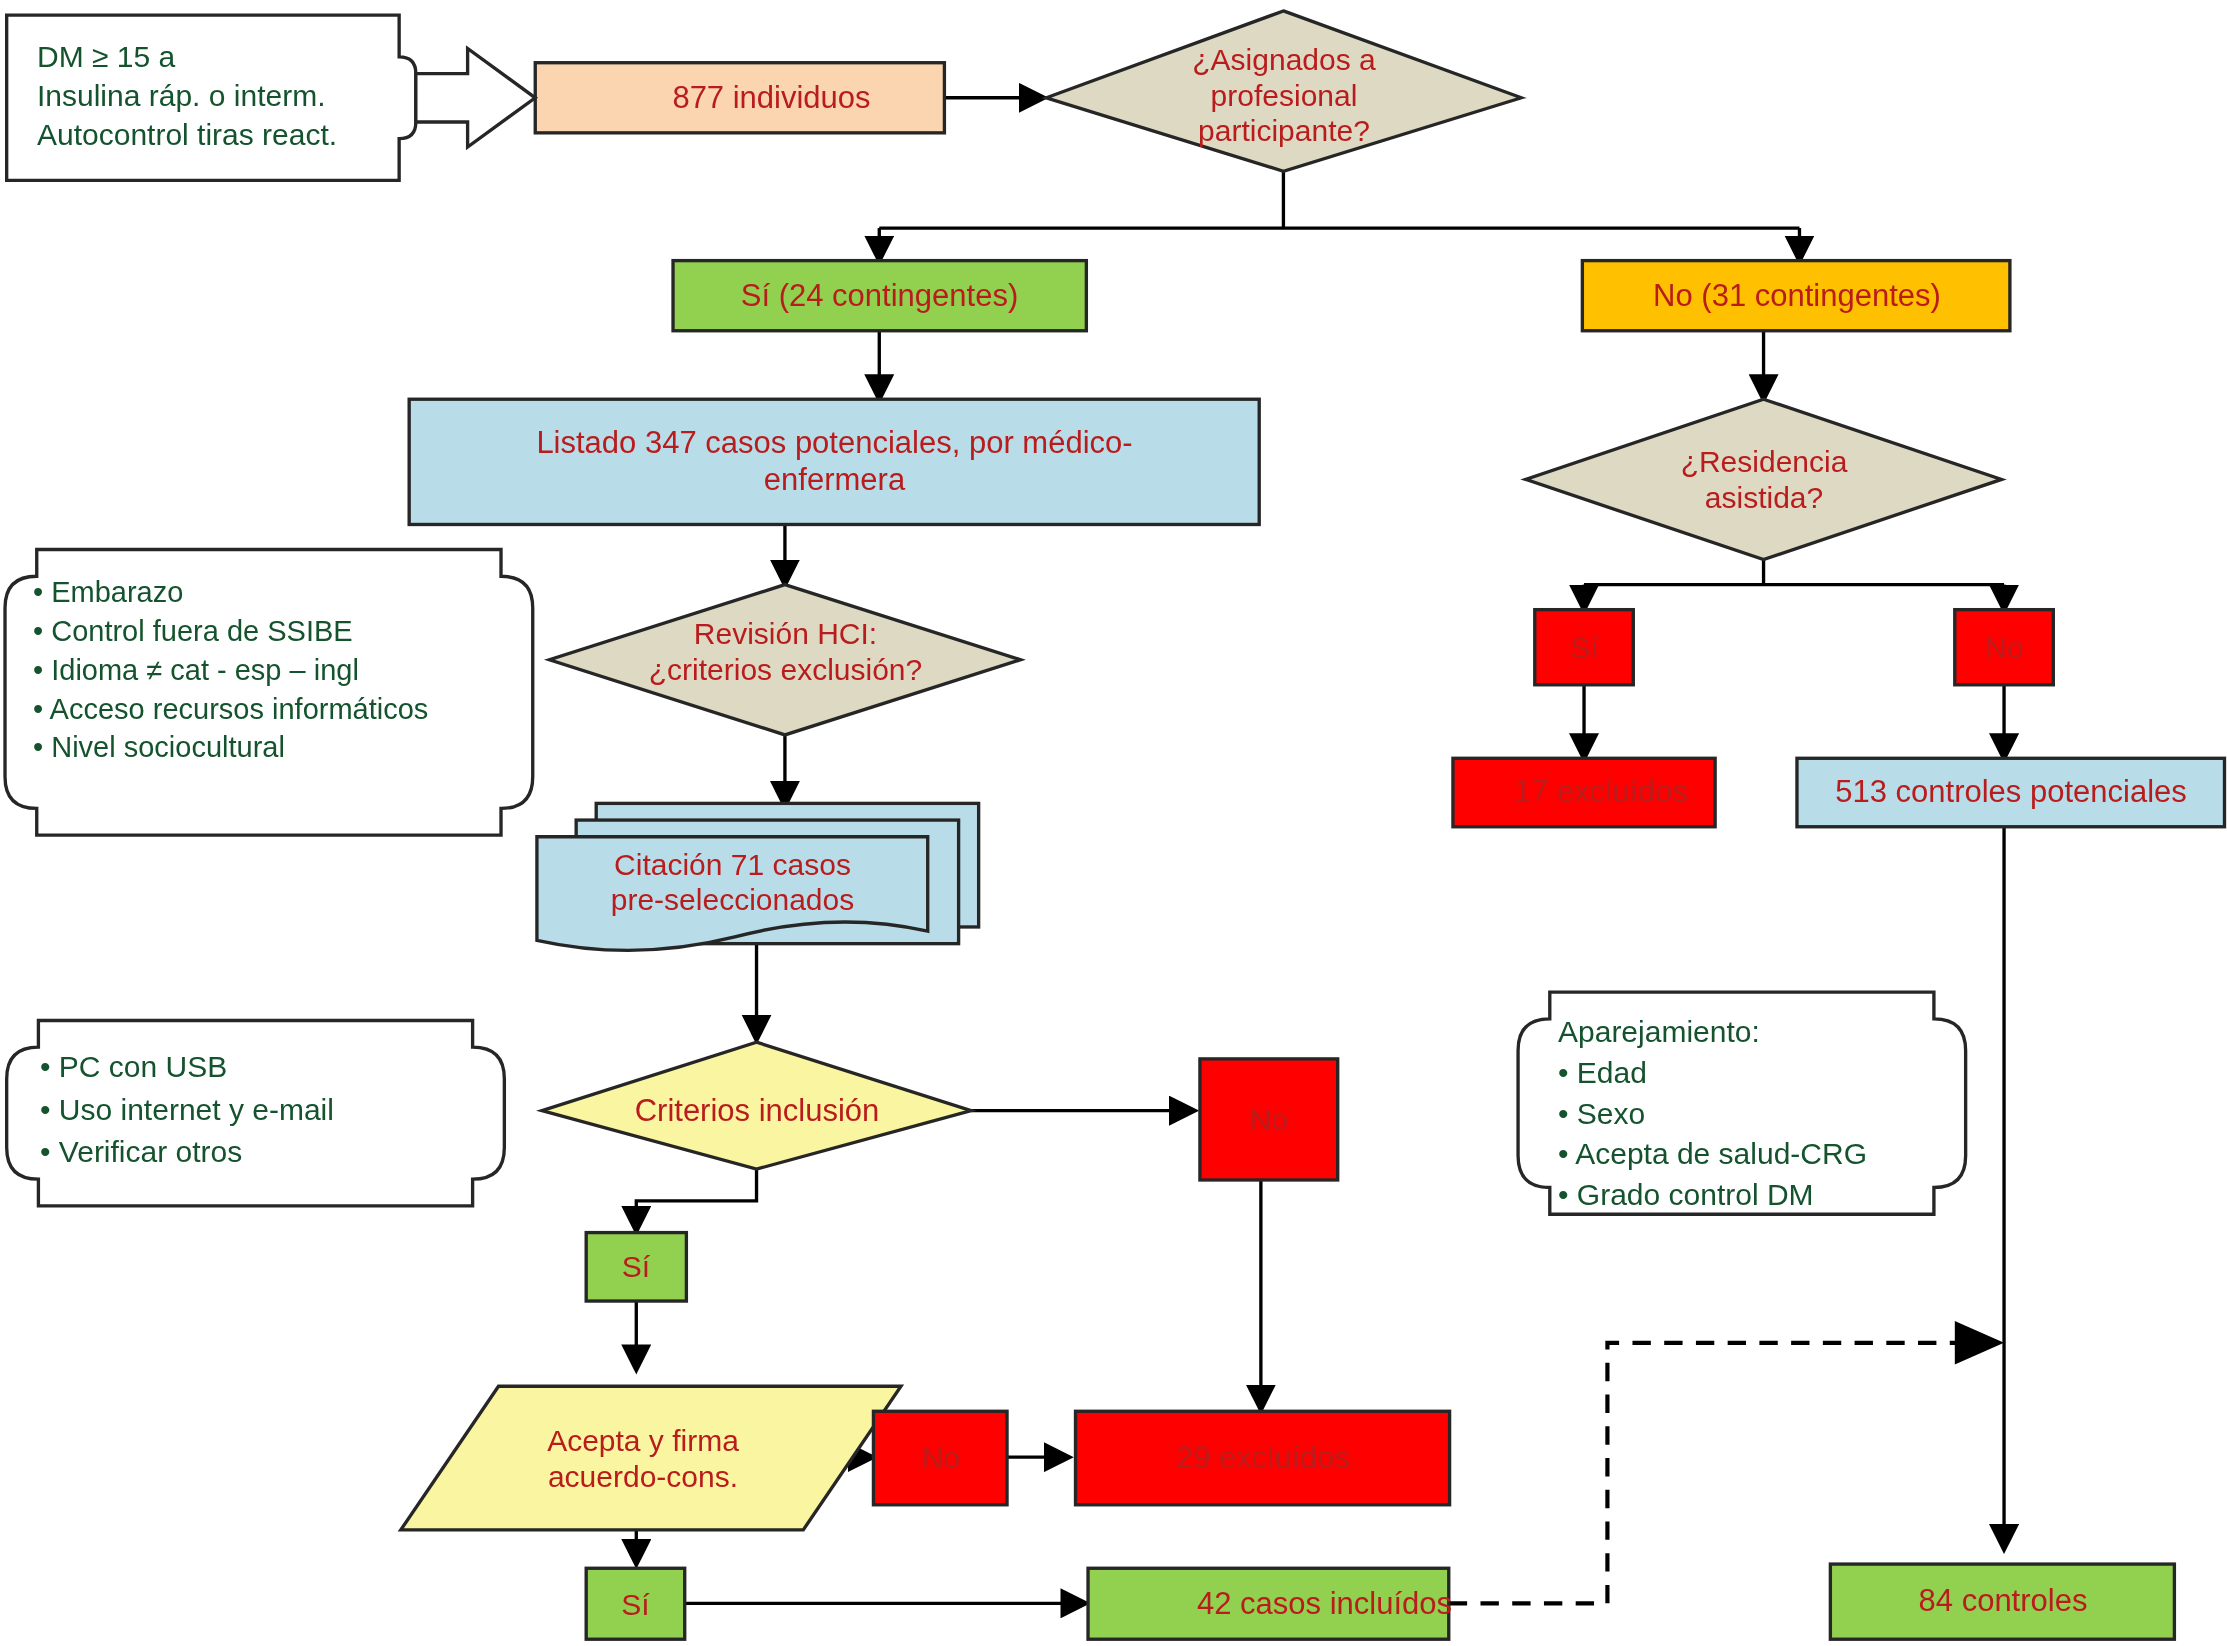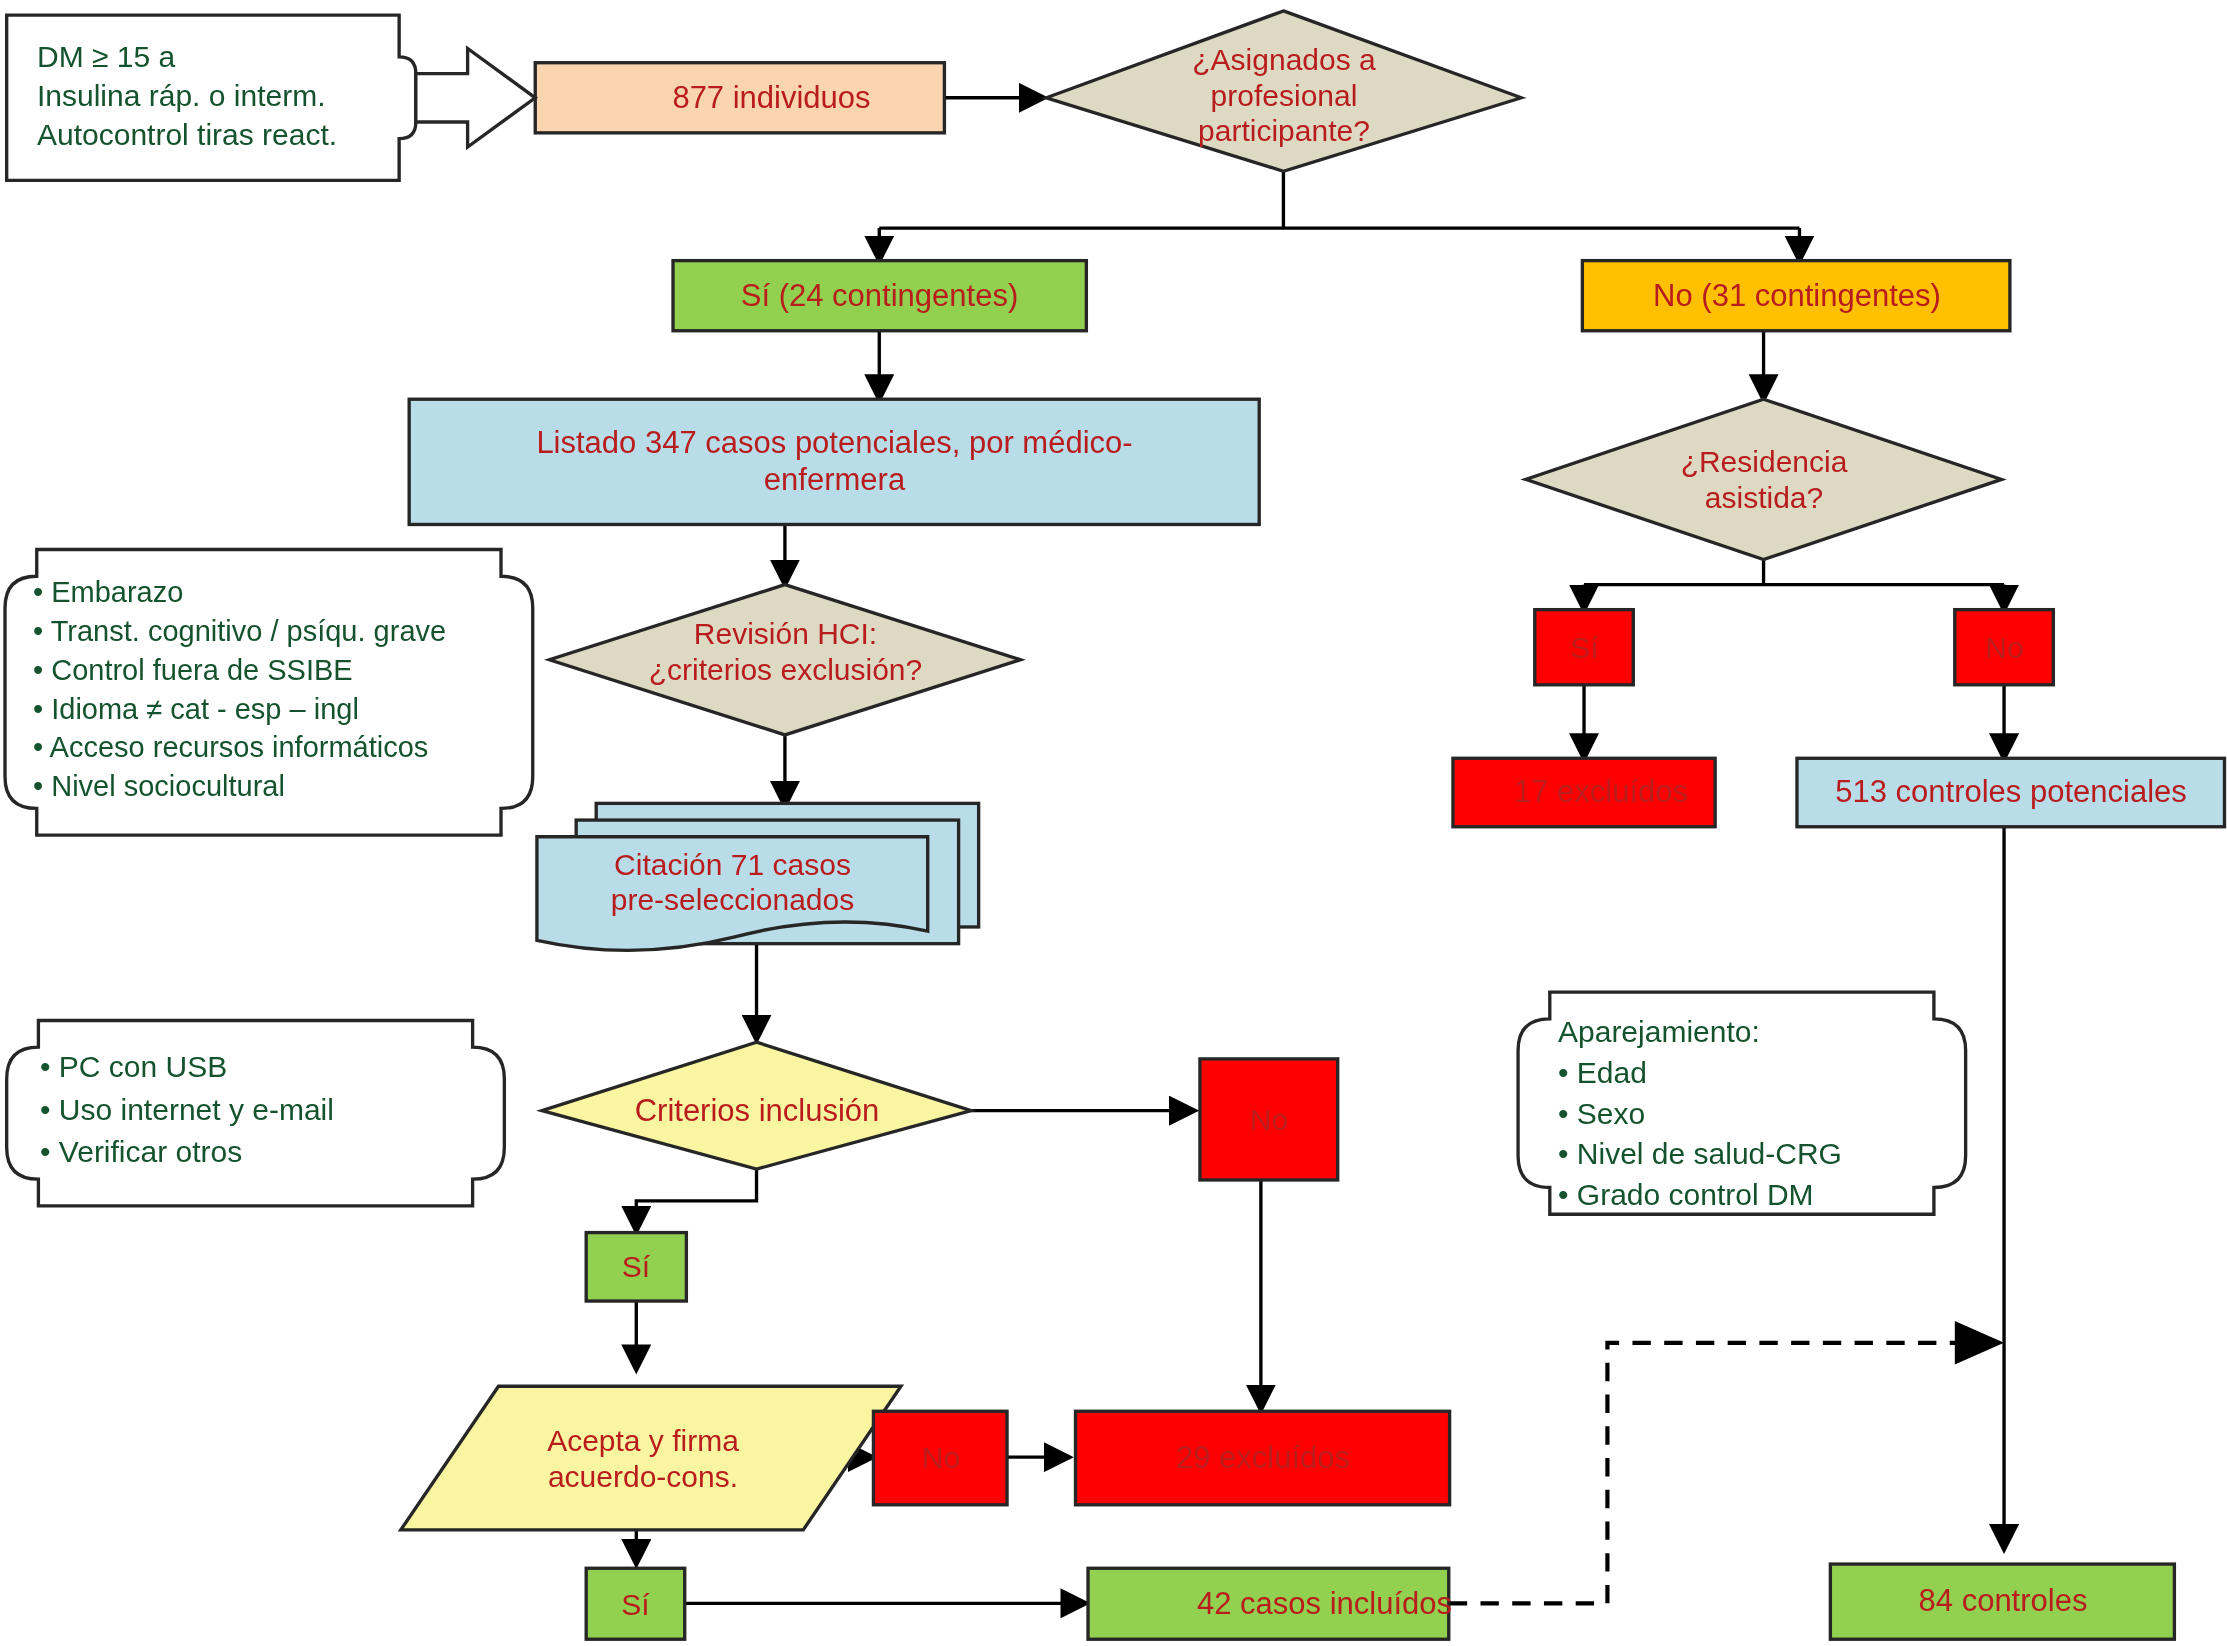--- a/index.html
+++ b/index.html
@@ -151,21 +151,20 @@
 
   <div class="node-label fs-big" style="left:673px;top:261px;width:413px;height:70px;">Sí (24 contingentes)</div>
 
   <div class="node-label fs-big" style="left:1583px;top:261px;width:428px;height:70px;">No (31 contingentes)</div>
 
   <div class="node-label fs-big" style="left:422px;top:399px;width:825px;height:125px;">Listado 347 casos potenciales, por médico-
 enfermera</div>
 
   <div class="bullets" style="left:33px;top:573px;font-size:29px;line-height:1.34;">
     <div>• Embarazo</div>
-    <div>• Transt. cognitivo / psíqu. grave</div>
     <div>• Control fuera de SSIBE</div>
     <div>• Idioma ≠ cat - esp – ingl</div>
     <div>• Acceso recursos informáticos</div>
     <div>• Nivel sociocultural</div>
   </div>
 
   <div class="node-label fs-mid" style="left:585px;top:603px;width:401px;height:97px;">Revisión HCI:
 ¿criterios exclusión?</div>
 
   <div class="node-label fs-mid" style="left:537px;top:835px;width:391px;height:94px;">Citación 71 casos
@@ -191,21 +190,21 @@
   <div class="node-label fs-big" style="left:590px;top:1086px;width:334px;height:50px;">Criterios inclusión</div>
 
   <div class="node-label fs-mid" style="left:1200px;top:1059px;width:138px;height:121px;">No</div>
 
   <div class="node-label fs-mid" style="left:586px;top:1233px;width:100px;height:68px;">Sí</div>
 
   <div class="bullets" style="left:1558px;top:1012px;line-height:1.36;">
     <div>Aparejamiento:</div>
     <div>• Edad</div>
     <div>• Sexo</div>
-    <div>• Nivel de salud-CRG</div>
+    <div>• Acepta de salud-CRG</div>
     <div>• Grado control DM</div>
   </div>
 
   <div class="node-label fs-mid" style="left:434px;top:1390px;width:418px;height:137px;">Acepta y firma
 acuerdo-cons.</div>
 
   <div class="node-label fs-mid" style="left:874px;top:1411px;width:134px;height:94px;">No</div>
 
   <div class="node-label fs-big" style="left:1076px;top:1411px;width:374px;height:94px;">29 excluídos</div>
 

